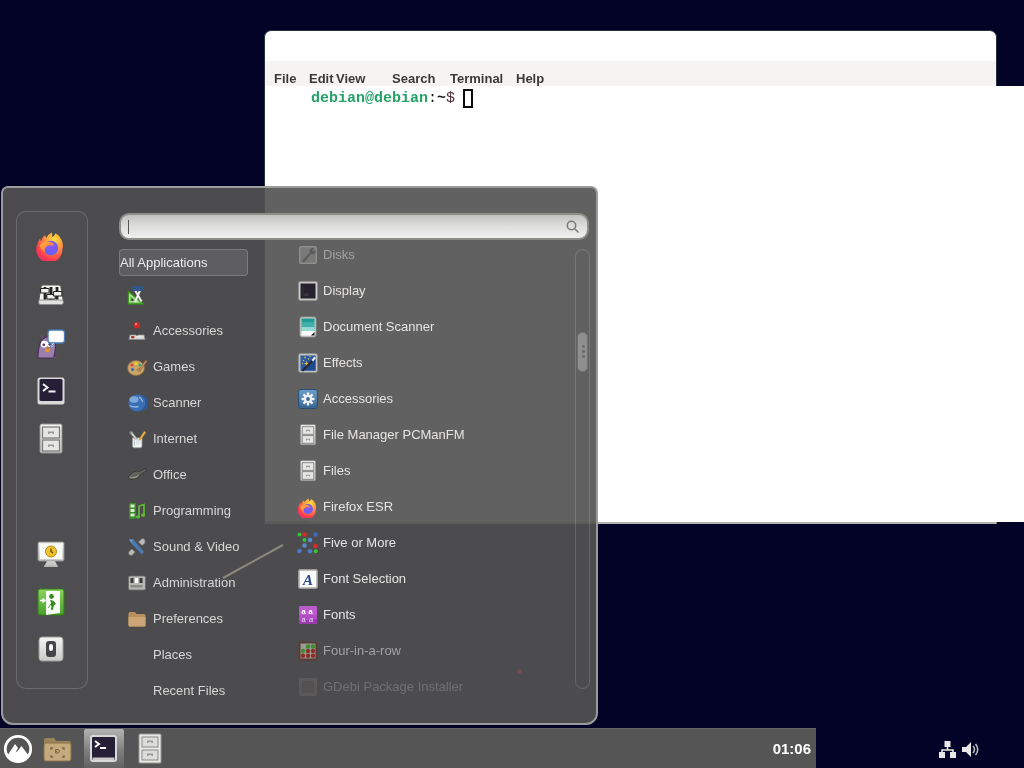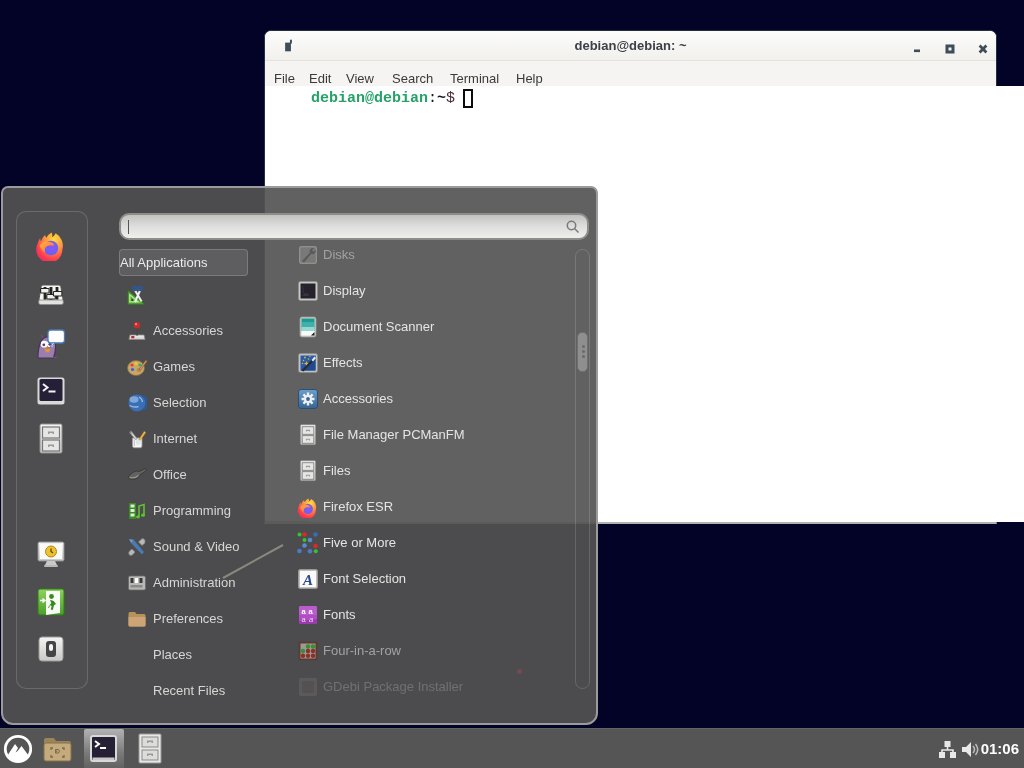--- a/index.html
+++ b/index.html
@@ -11,30 +11,30 @@
   #term{left:264px;top:30px;width:733px;height:494px;
     border:1px solid #26323a;border-bottom:3px solid #b2b2ae;border-radius:7px 7px 0 0;
     background:#ffffff;z-index:1;}
   #titlebar{position:absolute;left:0;top:0;width:100%;height:30px;
     background:linear-gradient(#fcfcfb,#f1f0ed);
     border-radius:6px 6px 0 0;border-bottom:1px solid #e4e2de;}
   #title{position:absolute;left:0;top:0;width:100%;text-align:center;
     font-size:13px;font-weight:bold;color:#3d4046;line-height:30px;}
   .wbtn{position:absolute;top:0;height:30px;width:20px;color:#3e4d57;}
   #menubar{position:absolute;left:0;top:30px;width:100%;height:25px;
-    background:#f5f4f2;font-size:13px;color:#3a3a3a;}
+    background:#f5f4f2;font-size:13px;color:#3a3a3a;font-weight:bold;}
   #menubar span{position:absolute;top:10px;}
   #termbody{position:absolute;left:0;top:55px;width:100%;height:436px;
     background:#fff;font-family:"Liberation Mono",monospace;font-size:15px;margin-left:44px;}
   #prompt{position:absolute;left:2px;top:4px;}
   #tscroll{position:absolute;right:1px;top:3px;width:9px;height:430px;
     background:#a9a9a7;border:1px solid #8f8f8d;border-radius:5px;}
 
   
-  #taskbar{left:0;top:728px;width:1024px;height:40px;background:#555555;
+  #taskbar{left:0;top:728px;width:816px;height:40px;background:#555555;
     border-top:1px solid #646464;z-index:5;}
   #taskbtn{position:absolute;left:84px;top:0px;width:40px;height:40px;
     background:linear-gradient(#b2b2b2,#7a7a7a 60%,#616161);border-radius:2px;}
   #clock{position:absolute;right:5px;top:0;height:40px;line-height:40px;
     color:#fff;font-size:15px;font-weight:bold;}
 
   
   #menu{left:1px;top:186px;width:597px;height:539px;
     background:rgba(83,83,83,0.917);
     border:2px solid #9b9b9b;border-radius:7px 7px 12px 12px;z-index:4;}
@@ -111,43 +111,24 @@
   <symbol id="term2" viewBox="0 0 32 32">
     <rect x="2.5" y="2.5" width="27" height="27" rx="2.5" fill="#d9d9d7"></rect>
     <rect x="4.5" y="4" width="23" height="22" rx="1.5" fill="#252038"></rect>
     <path d="M8 9 l4.5 3.5 L8 16" stroke="#f4f4f4" stroke-width="2" fill="none"></path>
     <rect x="13.5" y="15.5" width="7" height="2" fill="#f4f4f4"></rect>
   </symbol>
 </defs>
 </svg>
 
 <div class="abs" id="term">
-  <div id="titlebar">
-    <div id="title">debian@debian: ~</div>
-    <svg class="wbtn" style="left:14px" width="20" height="31" viewBox="0 0 20 31">
-      <rect x="6" y="12" width="6" height="9" fill="#3e4d57"></rect>
-        <rect x="11" y="9" width="2" height="4" fill="#3e4d57"></rect>
-    </svg>
-    <svg class="wbtn" style="left:642px" width="20" height="30" viewBox="0 0 20 30">
-        <rect x="7" y="18.5" width="6" height="2.6" fill="#3e4d57"></rect>
-      </svg>
-    <svg class="wbtn" style="left:675px" width="20" height="30" viewBox="0 0 20 30">
-        <path d="M5.5 13.5h9v9h-9zm3 3v3h3v-3z" fill="#3e4d57" fill-rule="evenodd"></path>
-      </svg>
-    <svg class="wbtn" style="left:708px" width="20" height="30" viewBox="0 0 20 30">
-        <g transform="rotate(45 10 18)">
-          <rect x="5.2" y="16.6" width="9.6" height="2.8" fill="#3e4d57"></rect>
-          <rect x="8.6" y="13.2" width="2.8" height="9.6" fill="#3e4d57"></rect>
-        </g>
-      </svg>
-  </div>
   <div id="menubar">
     <span style="left:9px">File</span>
       <span style="left:44px">Edit</span>
-    <span style="left:81px">View</span>
+    <span style="left:71px">View</span>
       <span style="left:127px">Search</span>
     <span style="left:185px">Terminal</span>
       <span style="left:251px">Help</span>
   </div>
   <div id="termbody">
     <div id="prompt"><b style="color:#26a269">debian@debian</b><span style="color:#171421">:</span><b style="color:#171421">~</b><span style="color:#4e2a35">$</span></div>
     <div style="position:absolute;left:154px;top:3px;width:10px;height:19px;border:2px solid #0b0b0b;"></div>
     <div id="tscroll"></div>
   </div>
 </div>
@@ -289,21 +270,21 @@
       <rect x="12.5" y="5" width="3" height="5" fill="#3a3a3a"></rect>
     <rect x="3.5" y="12" width="12" height="2.5" fill="#8a8a88"></rect>
   </svg>
   <svg class="cic" style="top:421px" viewBox="0 0 20 20">
     <path d="M1.5 4.5 Q1.5 3 3 3 L8 3 L9.5 5 L17 5 Q18.5 5 18.5 6.5 L18.5 16 Q18.5 17.5 17 17.5 L3 17.5 Q1.5 17.5 1.5 16 Z" fill="#b8925a"></path>
     <path d="M1.5 8 L18.5 8 L18.5 16 Q18.5 17.5 17 17.5 L3 17.5 Q1.5 17.5 1.5 16Z" fill="#cba575"></path>
   </svg>
 
   <div class="cat" style="top:100px">Accessories</div>
   <div class="cat" style="top:136px">Games</div>
-  <div class="cat" style="top:172px">Selection</div>
+  <div class="cat" style="top:172px">Scanner</div>
   <div class="cat" style="top:208px">Internet</div>
   <div class="cat" style="top:244px">Office</div>
   <div class="cat" style="top:280px">Programming</div>
   <div class="cat" style="top:316px">Sound &amp; Video</div>
   <div class="cat" style="top:352px">Administration</div>
   <div class="cat" style="top:388px">Preferences</div>
   <div class="cat" style="top:424px">Places</div>
   <div class="cat" style="top:460px">Recent Files</div>
 
   <svg class="aic" style="top:56px;opacity:0.55" viewBox="0 0 22 22">

